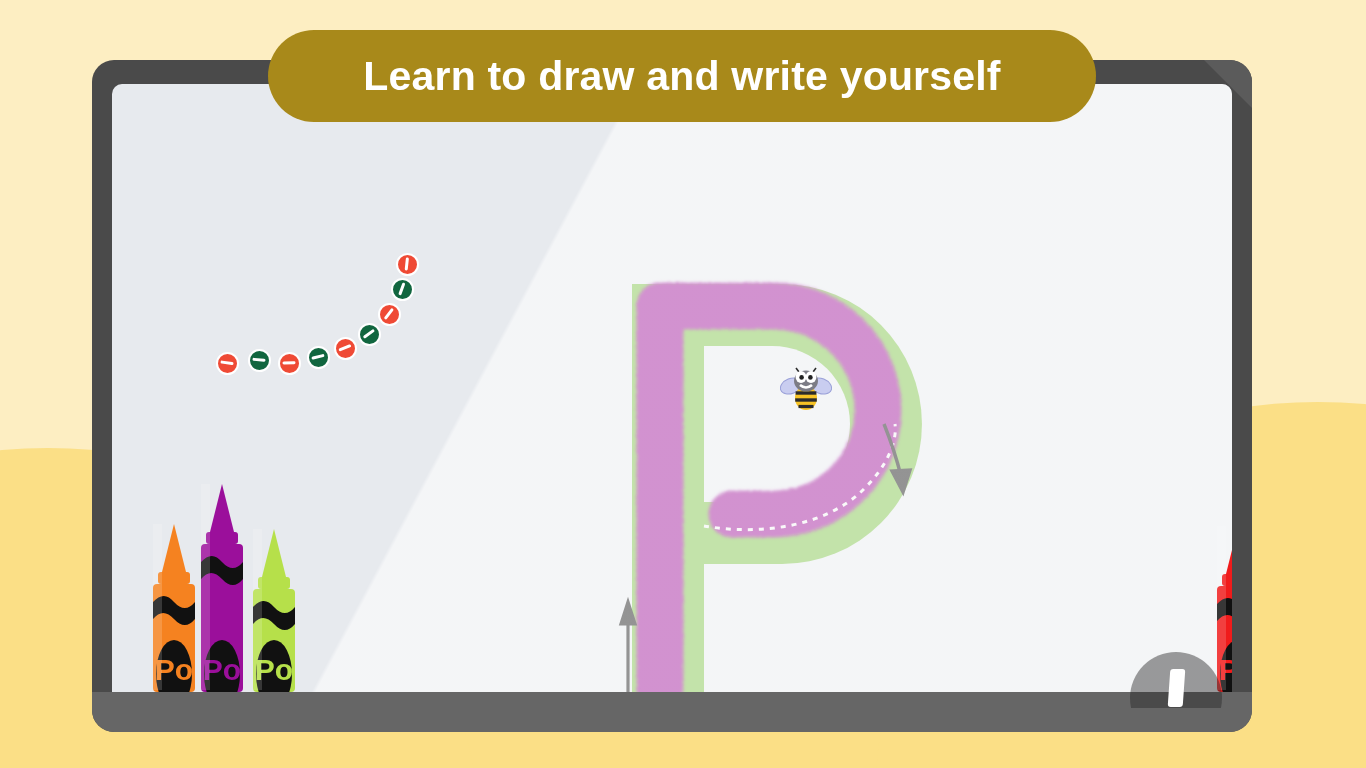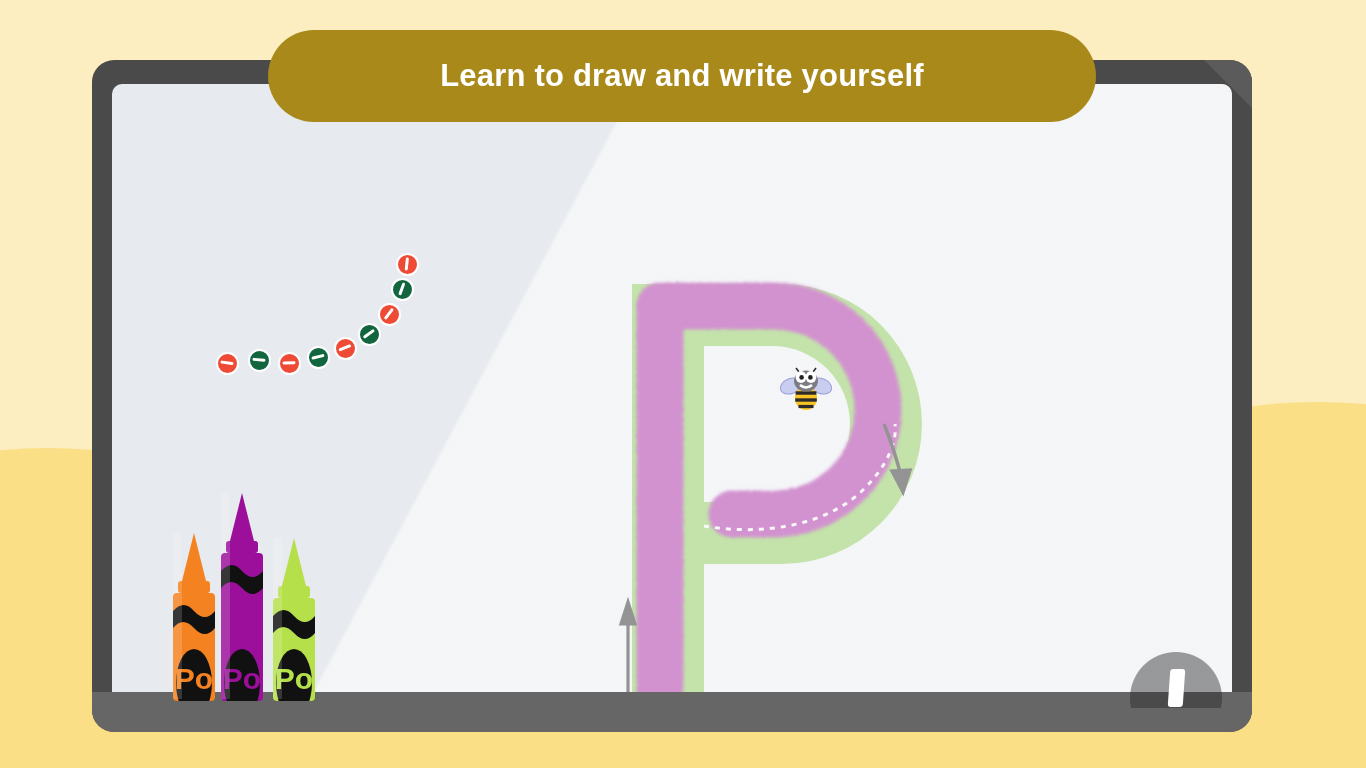--- a/index.html
+++ b/index.html
@@ -80,21 +80,21 @@
     position:absolute;
     left:268px; top:30px;
     width:828px; height:92px;
     background:#a8891a;
     border-radius:46px;
     display:flex; align-items:center; justify-content:center;
     z-index:40;
   }
   .title-pill span {
     color:#ffffff;
-    font-size:31px;
+    font-size:41px;
     font-weight:bold;
     letter-spacing:0.2px;
     white-space:nowrap;
   }
 
   
   .letter-stage {
     position:absolute;
     left:0; top:0; width:1120px; height:624px;
   }
@@ -107,21 +107,21 @@
     width:52px; height:46px;
     z-index:25;
   }
 
   
   .crayon-group { position:absolute; bottom:0; z-index:20; }
   .crayon-group.left  { left:20px;  }
   .crayon-group.right { right:16px; }
 
   .crayon {
-    position:absolute; bottom:7px;margin-left:20px;
+    position:absolute; bottom:16px;
   }
   .warning-badge {
     position:absolute;
     left:1018px; top:568px;
     width:92px; height:92px;
     border-radius:50%;
     background:rgba(40,40,40,0.45);
     z-index:30;
     display:flex; align-items:center; justify-content:center;
   }

